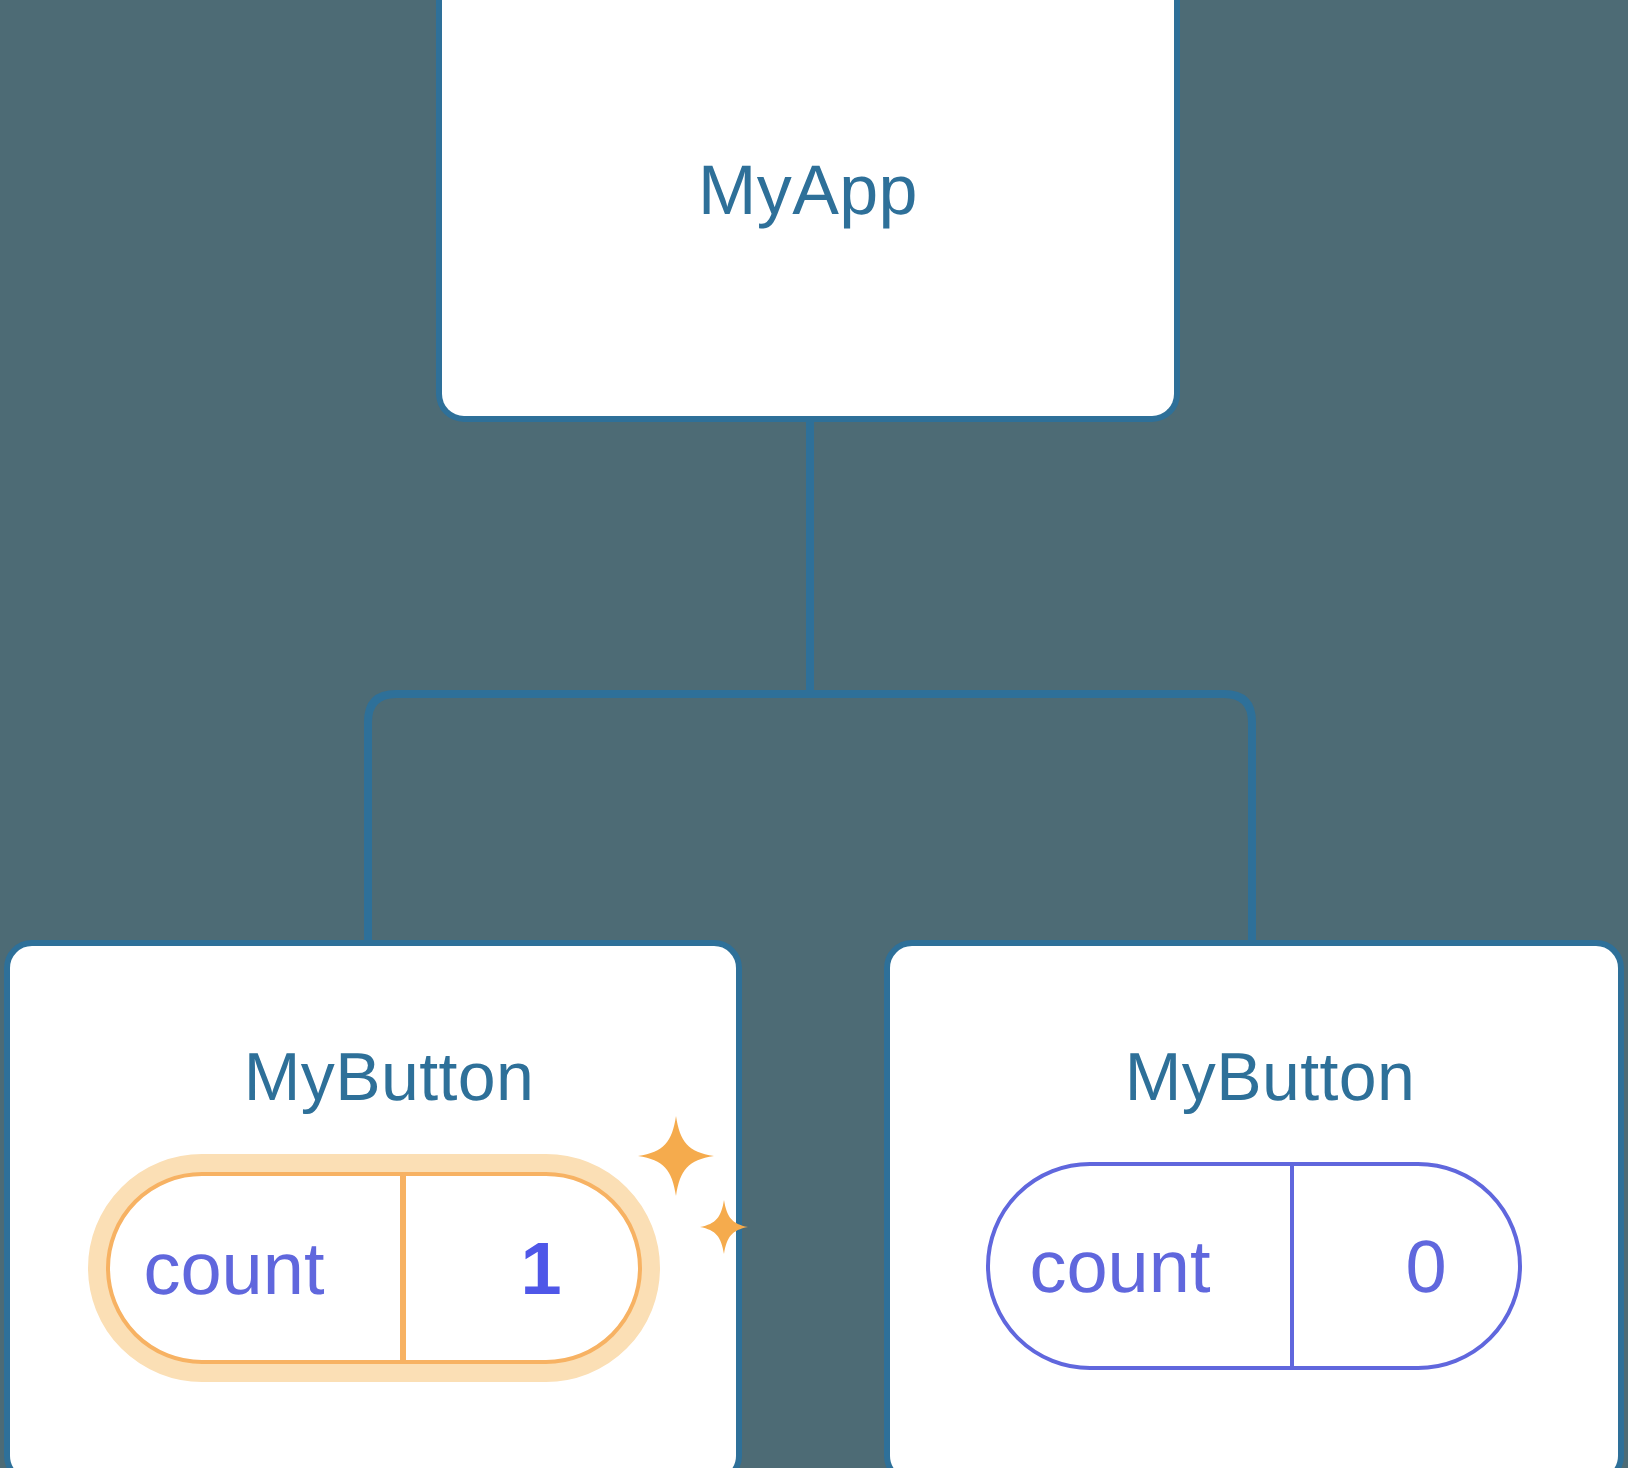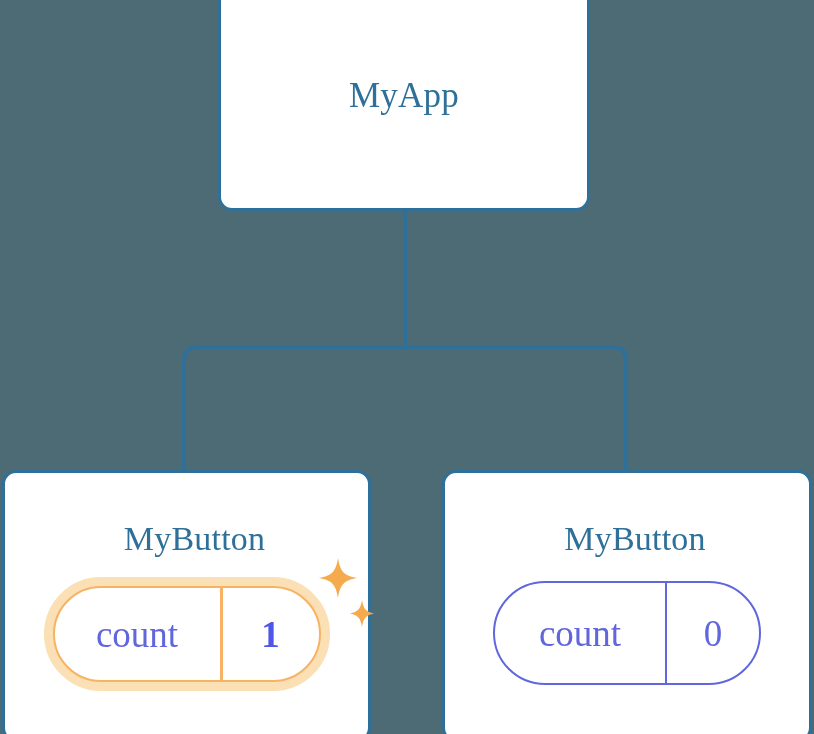--- a/index.html
+++ b/index.html
@@ -12,21 +12,20 @@
     height: 734px;
     background: #4d6b75;
     font-family: "Liberation Sans", sans-serif;
     overflow: hidden;
   }
   #stage {
     position: relative;
     width: 814px;
     height: 584px;
     background: #4d6b75;
-    font-family: Liberation Serif, serif;
   }
 
   
   #connectors {
     position: absolute;
     left: 0;
     top: 0;
     width: 814px;
     height: 734px;
     pointer-events: none;
@@ -93,20 +92,21 @@
     top: 108px;
   }
 
   .pill {
     position: relative;
     display: flex;
     align-items: stretch;
     box-sizing: border-box;
     border-radius: 999px;
     background: #ffffff;
+    gap: 20px;
   }
 
   
   .pill.plain {
     width: 268px;
     height: 104px;
     border: 2px solid #6067dd;
   }
   .pill.plain .pill-key,
   .pill.plain .pill-val {

